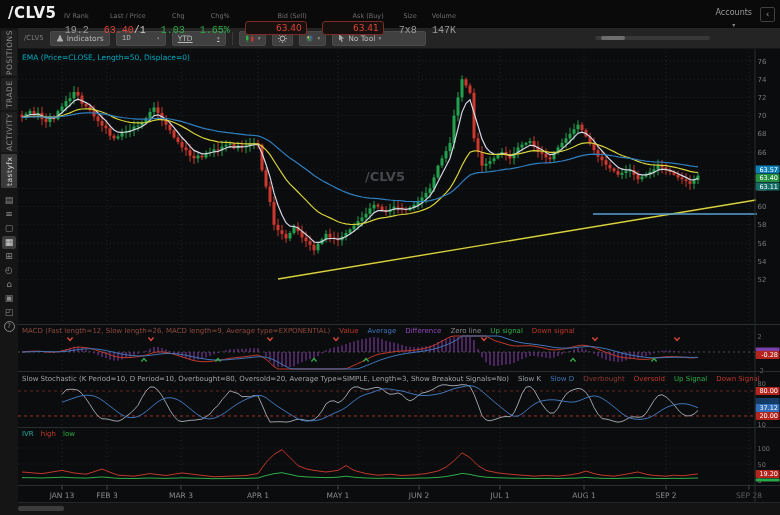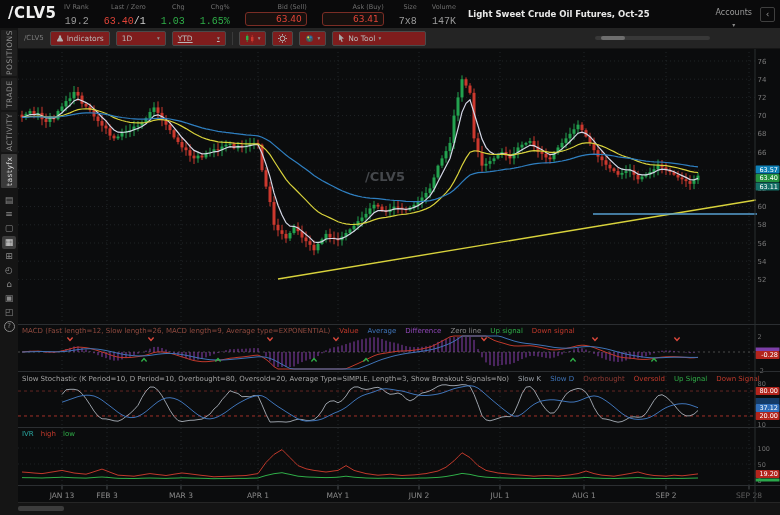--- a/index.html
+++ b/index.html
@@ -1,35 +1,35 @@
 <!DOCTYPE html>
 <html><head>
 <meta charset="utf-8">
 <style>
   html,body{margin:0;padding:0;background:#000;}
   #app{position:relative;width:780px;height:515px;background:#000;font-family:"DejaVu Sans",sans-serif;overflow:hidden;}
   svg text{font-family:"DejaVu Sans",sans-serif;}
   
   .header{position:absolute;left:0;top:0;width:780px;height:28px;background:#0a0a0b;display:flex;align-items:flex-start;z-index:5;}
   .sym{position:absolute;left:8px;top:4px;font-size:15px;font-weight:bold;color:#f0f0f0;letter-spacing:0.5px;}
-  .hfields{display:flex;gap:15px;margin-left:64px;padding-top:3px;}
+  .hfields{display:flex;gap:15px;margin-left:64px;padding-top:12px;}
   .hf{display:flex;flex-direction:column;align-items:flex-end;}
   .hl{font-size:6.5px;color:#6f6f6f;white-space:nowrap;}
   .hv{font-size:10px;color:#cfcfcf;margin-top:5px;white-space:nowrap;font-family:Liberation Mono, monospace;}
   .hv.red{color:#e04438;} .hv.green{color:#2fae48;} .hv.dim{color:#9a9a9a;}
   .hv .wh{color:#cfcfcf;}
   .qbox{margin-top:1px;width:52px;height:12px;border:1px solid #7b2d25;border-radius:3px;background:#16100e;color:#e04438;font-size:9px;text-align:right;padding:0 4px;line-height:12px;}
   .desc{margin-left:12px;margin-top:9px;font-size:8.5px;font-weight:bold;color:#e8e8e8;white-space:nowrap;}
   .accounts{margin-left:auto;margin-top:8px;font-size:8px;color:#9a9a9a;display:flex;gap:4px;align-items:center;cursor:default;flex-direction:column;}
   .accounts .car{font-size:6px;color:#8a8a8a;}
   .collapse{margin:7px 5px 0 8px;width:13px;height:13px;border:1px solid #3f3f3f;border-radius:2px;color:#9a9a9a;font-size:9px;text-align:center;line-height:12px;}
   
   .toolbar{position:absolute;left:18px;top:28px;right:0;height:20px;background:#242424;border-bottom:1px solid #161616;display:flex;align-items:center;gap:6px;padding-left:6px;z-index:4;}
   .tsym{font-size:7px;color:#7d7d7d;}
-  .tbtn{height:13px;display:flex;align-items:center;gap:3px;background:#7f1d1d;border:1px solid #4a4a4a;border-radius:2px;color:#b8b8b8;font-size:7.5px;padding:0 5px;white-space:nowrap;}
+  .tbtn{height:13px;display:flex;align-items:center;gap:3px;background:#404040;border:1px solid #4a4a4a;border-radius:2px;color:#b8b8b8;font-size:7.5px;padding:0 5px;white-space:nowrap;}
   .tbtn .car{font-size:5.5px;color:#8f8f8f;}
   .tsep{width:1px;height:13px;background:#3a3a3a;}
   .tscroll{position:absolute;left:577px;top:8px;width:115px;height:4px;background:#383838;border-radius:2px;}
   .tthumb{position:absolute;left:6px;top:0;width:24px;height:4px;background:#6e6e6e;border-radius:2px;}
   
   .sidebar{position:absolute;left:0;top:28px;bottom:0;width:18px;background:#151515;z-index:6;}
   .vtab{writing-mode:vertical-rl;transform:rotate(180deg);display:flex;align-items:center;justify-content:center;width:16px;margin:2px 1px 0 1px;background:#1f1f1f;color:#8f8f8f;font-size:7.5px;letter-spacing:0.5px;border-radius:1px;}
   .vtab.active{background:#3a3a3a;color:#d5d5d5;}
   .sicon{width:14px;height:13px;margin:1px 2px;color:#8a8a8a;font-size:9px;text-align:center;line-height:13px;}
   .sicon.active{background:#3d3d3d;color:#d8d8d8;border-radius:2px;}
@@ -689,21 +689,21 @@
     </svg>
 
   <div class="header">
     <div class="sym">/CLV5</div>
     <div class="hfields" id="hfields">
         <div class="hf">
           <div class="hl">IV Rank</div>
           <div class="hv dim">19.2</div>
         </div>
         <div class="hf">
-          <div class="hl">Last / Zero</div>
+          <div class="hl">Last / Price</div>
           <div class="hv red">63.40<span class="wh">/1</span></div>
         </div>
         <div class="hf">
           <div class="hl">Chg</div>
           <div class="hv green">1.03</div>
         </div>
         <div class="hf">
           <div class="hl">Chg%</div>
           <div class="hv green">1.65%</div>
         </div>
@@ -717,37 +717,36 @@
         </div>
         <div class="hf">
           <div class="hl">Size</div>
           <div class="hv dim">7x8</div>
         </div>
         <div class="hf">
           <div class="hl">Volume</div>
           <div class="hv dim">147K</div>
         </div>
       </div>
-    <div class="desc">Light Sweet Crude Oil Futures, Oct-25</div>
     <div class="accounts">
       <span>Accounts</span>
       <span class="car">▾</span>
     </div>
     <div class="collapse">‹</div>
   </div>
 
   <div class="toolbar">
     <span class="tsym">/CLV5</span>
     <div class="tbtn">
       <svg width="8" height="9" viewBox="0 0 9 9">
           <path d="M3.3 1h2.4v2.2l2.1 3.4c.4.7 0 1.4-.8 1.4H2c-.8 0-1.2-.7-.8-1.4l2.1-3.4z" fill="#b0b0b0"></path>
         </svg>
       <span>Indicators</span>
     </div>
-    <div class="tbtn" style="width:38px;justify-content:space-between;">
+    <div class="tbtn" style="width:38px;justify-content:space-between;font-family:Liberation Mono, monospace;">
       <span>1D</span>
         <span class="car">▾</span>
     </div>
     <div class="tbtn" style="width:42px;justify-content:space-between;text-decoration:underline;">
       <span>YTD</span>
         <span class="car">▾</span>
     </div>
     <div class="tsep"></div>
     <div class="tbtn">
       <svg width="10" height="9" viewBox="0 0 10 9">
@@ -807,19 +806,20 @@
         <div class="sicon">⊞</div>
         <div class="sicon">◴</div>
         <div class="sicon">⌂</div>
         <div class="sicon">▣</div>
         <div class="sicon">◰</div>
         <div class="sicon help"><span>?</span></div>
       </div>
     </div>
 
   <div class="legend" id="legend">
+      <div>EMA (Price=CLOSE, Length=50, Displace=0)</div>
     </div>
 
   <div class="bottombar">
       <div class="bthumb"></div>
     </div>
 
 </div>
 
 </body></html>

